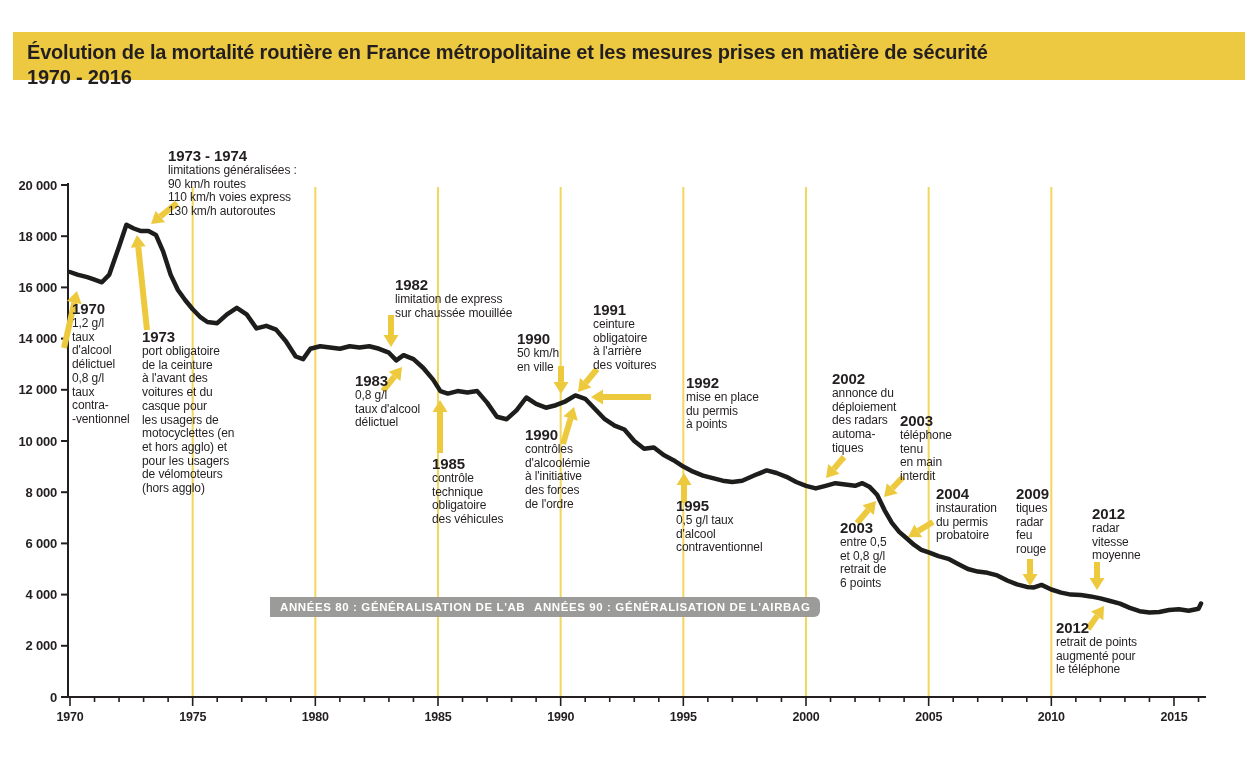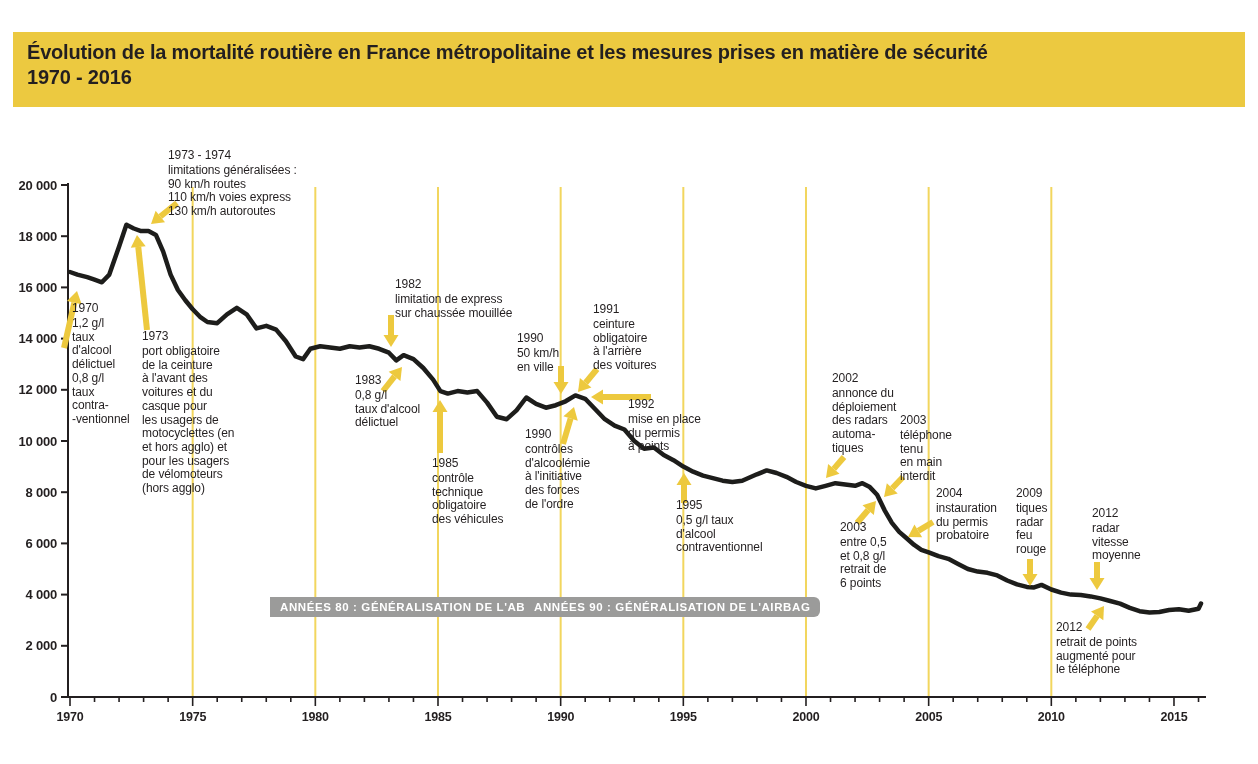--- a/index.html
+++ b/index.html
@@ -1,21 +1,21 @@
 <!DOCTYPE html>
 <html><head>
 <meta charset="utf-8">
 <style>
   html,body{margin:0;padding:0;background:#ffffff;}
   .page{
     position:relative;width:1258px;height:764px;background:#ffffff;overflow:hidden;
     font-family:"Liberation Sans","DejaVu Sans",sans-serif;color:#231F20;
   }
   .title-band{
-    position:absolute;left:13px;top:32px;width:1232px;height:75px;
+    position:absolute;left:13px;top:32px;width:1232px;height:48px;
     background:#ECC940;box-sizing:border-box;padding:8px 0 0 14px;
   }
   .title-line{
     font-size:20px;font-weight:700;line-height:25px;letter-spacing:-0.2px;color:#231F20;
     white-space:nowrap;
   }
   .chart{position:absolute;left:0;top:0;width:1258px;height:764px;}
   svg{position:absolute;left:0;top:0;}
   .ytick-label{
     font-family:"Liberation Sans","DejaVu Sans",sans-serif;
@@ -24,21 +24,21 @@
   .xtick-label{
     font-family:"Liberation Sans","DejaVu Sans",sans-serif;
     font-size:12.5px;font-weight:700;fill:#231F20;letter-spacing:-0.2px;
   }
   .era-banner{
     position:absolute;height:20px;background:#9B9B9A;color:#ffffff;
     font-size:11.5px;font-weight:700;letter-spacing:0.6px;
     display:flex;align-items:center;padding:0 10px;white-space:nowrap;z-index:3;
   }
   .ann{position:absolute;z-index:4;}
-  .ann-year{font-size:12px;font-weight:400;line-height:15px;margin-bottom:1px;white-space:nowrap;letter-spacing:-0.1px;}
+  .ann-year{font-size:15px;font-weight:700;line-height:15px;margin-bottom:1px;white-space:nowrap;letter-spacing:-0.1px;}
   .ann-line{font-size:12px;font-weight:400;line-height:13.7px;white-space:nowrap;letter-spacing:-0.1px;}
 </style>
 </head>
 <body>
 
 <div class="page">
   <header class="title-band">
     <div class="title-line">Évolution de la mortalité routière en France métropolitaine et les mesures prises en matière de sécurité</div>
     <div class="title-line">1970 - 2016</div>
   </header>
@@ -232,21 +232,21 @@
           <div class="ann-line">50 km/h</div>
           <div class="ann-line">en ville</div>
         </div>
         <div class="ann" style="left: 593px; top: 302px;">
           <div class="ann-year">1991</div>
           <div class="ann-line">ceinture</div>
           <div class="ann-line">obligatoire</div>
           <div class="ann-line">à l'arrière</div>
           <div class="ann-line">des voitures</div>
         </div>
-        <div class="ann" style="left: 628px; top: 375px; margin-top: 22px;">
+        <div class="ann" style="left: 686px; top: 375px;">
           <div class="ann-year">1992</div>
           <div class="ann-line">mise en place</div>
           <div class="ann-line">du permis</div>
           <div class="ann-line">à points</div>
         </div>
         <div class="ann" style="left: 525px; top: 427px;">
           <div class="ann-year">1990</div>
           <div class="ann-line">contrôles</div>
           <div class="ann-line">d'alcoolémie</div>
           <div class="ann-line">à l'initiative</div>

